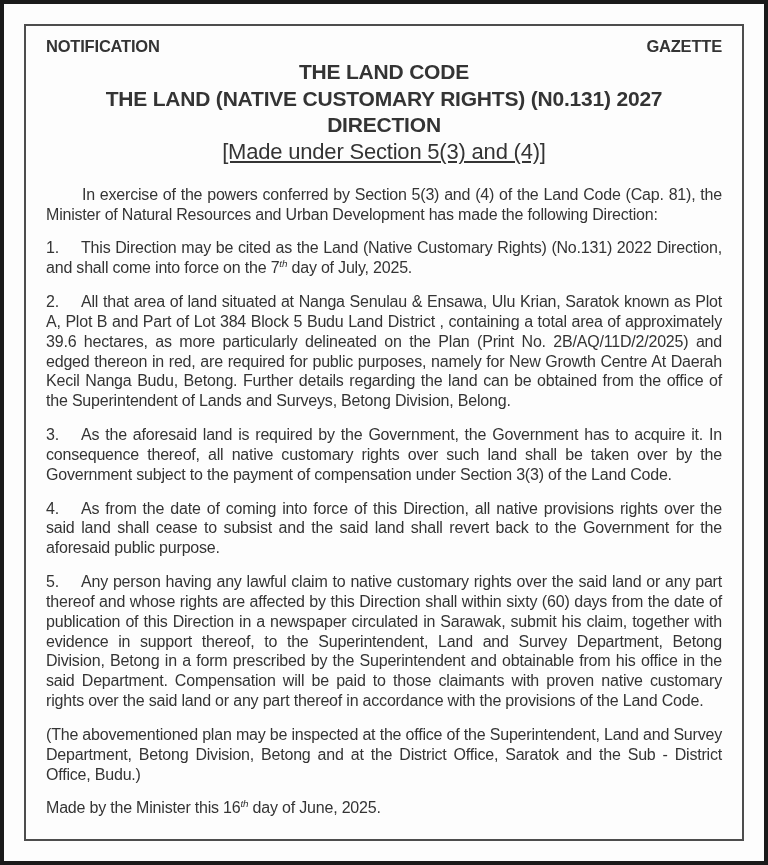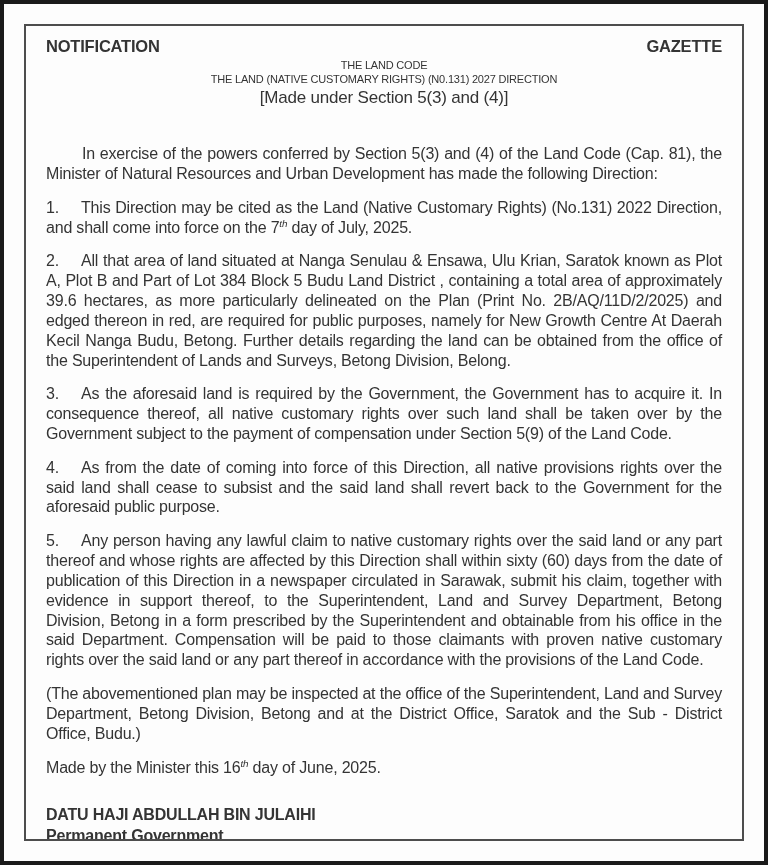--- a/index.html
+++ b/index.html
@@ -31,36 +31,37 @@
     display: flex;
     justify-content: space-between;
     font-weight: 700;
     font-size: 16.5px;
   }
   .title-block {
     text-align: center;
     margin-top: 3px;
   }
   .title-line {
-    font-weight: 400;
-    font-size: 11px;
+    font-weight: 700;
+    font-size: 21px;
     line-height: 1.25;
   }
   .made-under-line {
     font-weight: 400;
-    font-size: 17px;
+    font-size: 22px;
     line-height: 1.3;
+    text-decoration: underline;
   }
   p.para {
     margin: 14px 0 0 0;
     text-align: justify;
   }
   p.intro {
     text-indent: 36px;
-    margin-top: 35px;
+    margin-top: 18px;
   }
   .num {
     display: inline-block;
     width: 35px;
   }
   sup {
     font-size: 62%;
     line-height: 0;
     vertical-align: super;
     font-style: italic;
@@ -93,21 +94,21 @@
       <div class="title-line">THE LAND (NATIVE CUSTOMARY RIGHTS) (N0.131) 2027 DIRECTION</div>
       <div class="made-under-line">[Made under Section 5(3) and (4)]</div>
     </div>
 
     <p class="para intro">In exercise of the powers conferred by Section 5(3) and (4) of the Land Code (Cap. 81), the Minister of Natural Resources and Urban Development has made the following Direction:</p>
 
     <p class="para"><span class="num">1.</span><span>This Direction may be cited as the Land (Native Customary Rights) (No.131) 2022 Direction, and shall come into force on the 7</span><sup>th</sup><span> day of July, 2025.</span></p>
 
     <p class="para"><span class="num">2.</span><span>All that area of land situated at Nanga Senulau &amp; Ensawa, Ulu Krian, Saratok known as Plot A, Plot B and Part of Lot 384 Block 5 Budu Land District , containing a total area of approximately 39.6 hectares, as more particularly delineated on the Plan (Print No. 2B/AQ/11D/2/2025) and edged thereon in red, are required for public purposes, namely for New Growth Centre At Daerah Kecil Nanga Budu, Betong. Further details regarding the land can be obtained from the office of the Superintendent of Lands and Surveys, Betong Division, Belong.</span><sup></sup><span></span></p>
 
-    <p class="para"><span class="num">3.</span><span>As the aforesaid land is required by the Government, the Government has to acquire it. In consequence thereof, all native customary rights over such land shall be taken over by the Government subject to the payment of compensation under Section 5(9) of the Land Code.</span><sup></sup><span></span></p>
+    <p class="para"><span class="num">3.</span><span>As the aforesaid land is required by the Government, the Government has to acquire it. In consequence thereof, all native customary rights over such land shall be taken over by the Government subject to the payment of compensation under Section 3(3) of the Land Code.</span><sup></sup><span></span></p>
 
     <p class="para"><span class="num">4.</span><span>As from the date of coming into force of this Direction, all native provisions rights over the said land shall cease to subsist and the said land shall revert back to the Government for the aforesaid public purpose.</span><sup></sup><span></span></p>
 
     <p class="para"><span class="num">5.</span><span>Any person having any lawful claim to native customary rights over the said land or any part thereof and whose rights are affected by this Direction shall within sixty (60) days from the date of publication of this Direction in a newspaper circulated in Sarawak, submit his claim, together with evidence in support thereof, to the Superintendent, Land and Survey Department, Betong Division, Betong in a form prescribed by the Superintendent and obtainable from his office in the said Department. Compensation will be paid to those claimants with proven native customary rights over the said land or any part thereof in accordance with the provisions of the Land Code.</span><sup></sup><span></span></p>
 
     <p class="para">(The abovementioned plan may be inspected at the office of the Superintendent, Land and Survey Department, Betong Division, Betong and at the District Office, Saratok and the Sub - District Office, Budu.)</p>
 
     <p class="para made-by"><span>Made by the Minister this 16</span><sup>th</sup><span> day of June, 2025.</span></p>
 
     <div class="signature-block">

